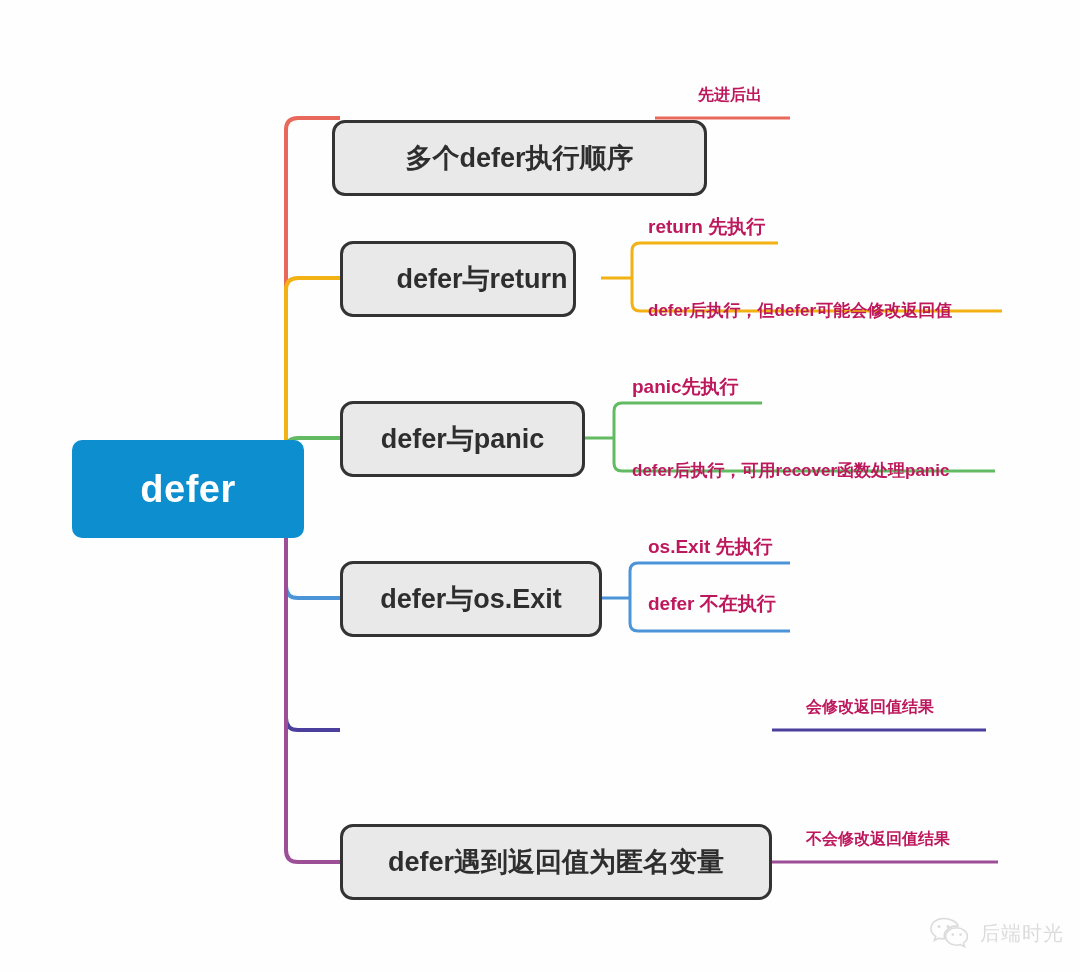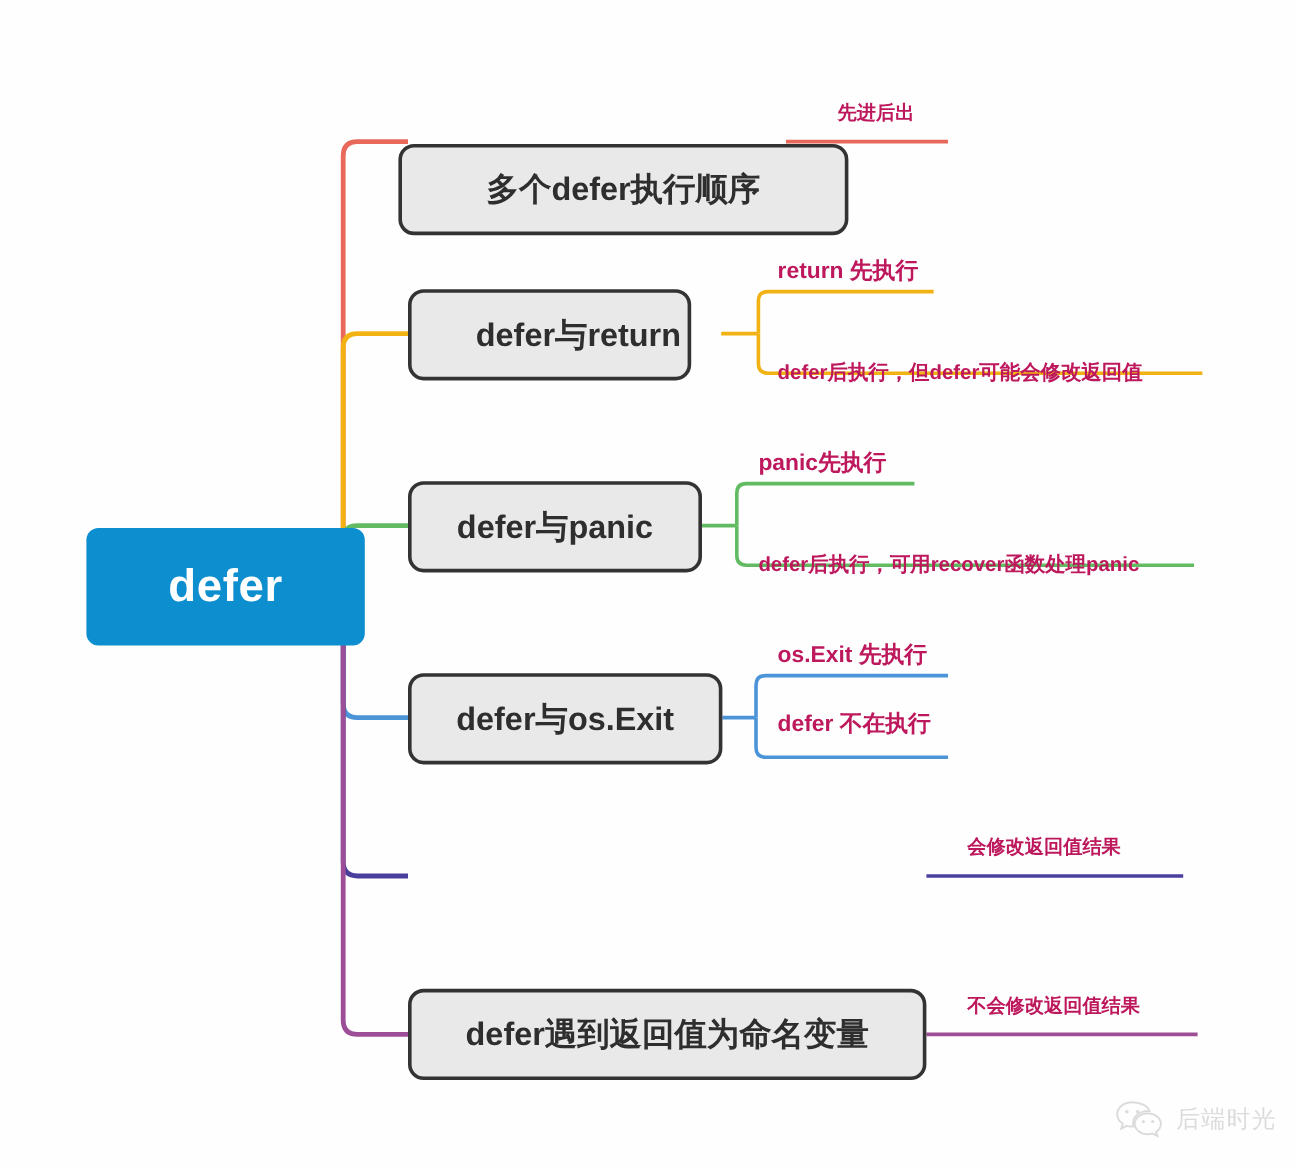--- a/index.html
+++ b/index.html
@@ -149,21 +149,21 @@
   <div class="topic-node" style="left:340px; top:401px; width:245px; height:76px;">
     <span class="topic-label">defer与panic</span>
   </div>
 
   <div class="topic-node" style="left:340px; top:561px; width:262px; height:76px;">
     <span class="topic-label">defer与os.Exit</span>
   </div>
 
 
   <div class="topic-node" style="left:340px; top:824px; width:432px; height:76px;">
-    <span class="topic-label">defer遇到返回值为命名变量</span>
+    <span class="topic-label">defer遇到返回值为匿名变量</span>
   </div>
 
   <div class="leaf small" style="left:698px; top:87px;">先进后出</div>
 
   <div class="leaf big" style="left:648px; top:217px;">return 先执行</div>
   <div class="leaf mid" style="left:648px; top:274px;">defer后执行，但defer可能会修改返回值</div>
 
   <div class="leaf big" style="left:632px; top:377px;">panic先执行</div>
   <div class="leaf mid" style="left:632px; top:434px;">defer后执行，可用recover函数处理panic</div>
 

